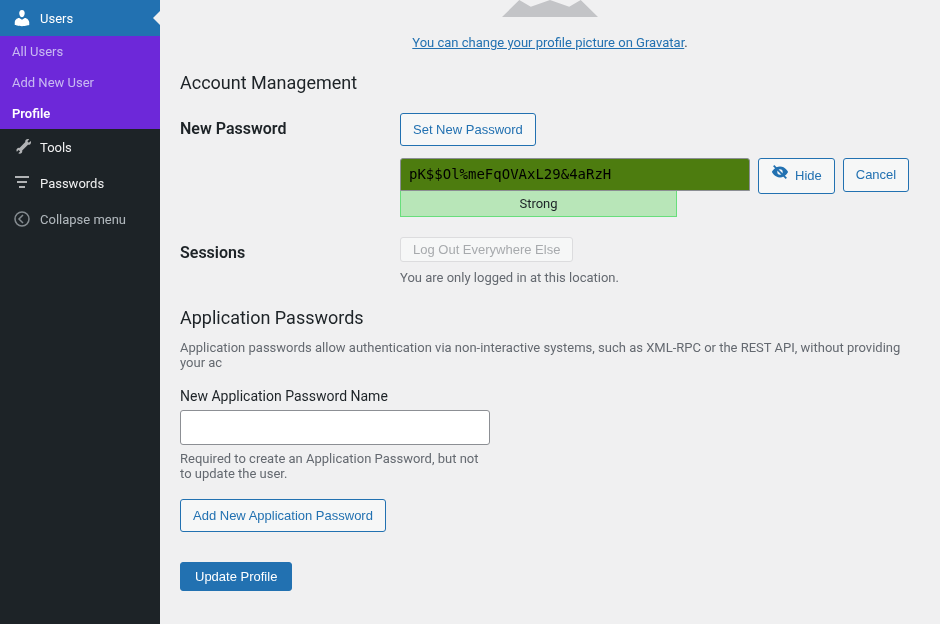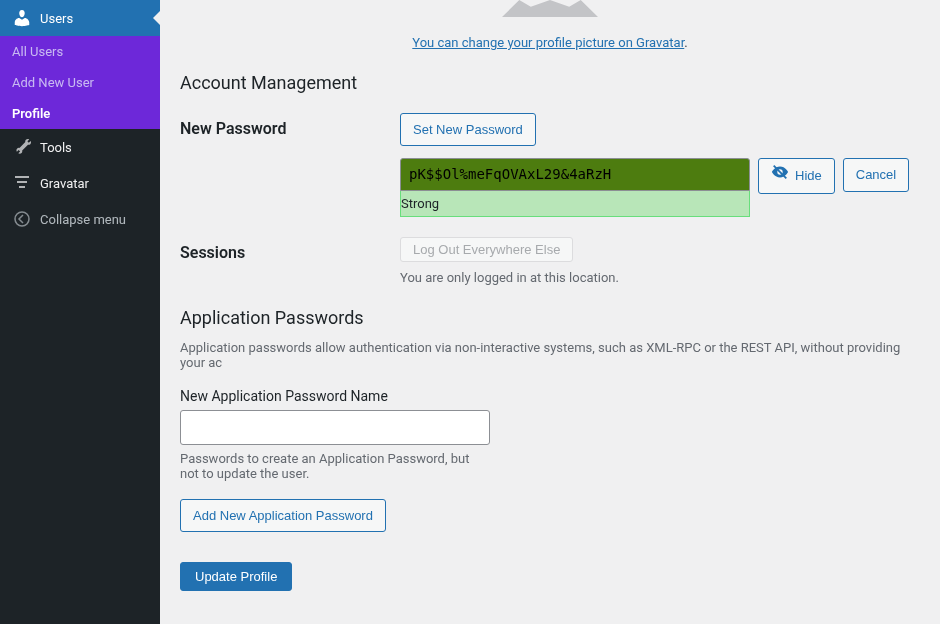--- a/index.html
+++ b/index.html
@@ -137,24 +137,25 @@
       width: 350px;
       padding: 4px 8px;
       border: 1px solid #8c8f94;
       border-radius: 3px 3px 0 0;
       font-size: 14px;
       line-height: 1.6;
       font-family: Consolas, Monaco, monospace;
       background: #4d7c0f;
     }
     .strength-meter {
-      width: 350px;
+      width: 277px;
       background: #b8e6b8;
       border: 1px solid #68de7c;
       border-top: none;
+      text-align: center;
       padding: 5px 0;
       font-size: 13px;
       color: #1d2327;
     }
     .hide-btn {
       display: inline-flex;
       align-items: center;
       gap: 6px;
     }
     .desc {
@@ -208,21 +209,21 @@
         </svg>
     </span>
     <span>Tools</span>
   </div>
   <div class="sidebar-item">
     <span class="icon">
       <svg width="20" height="20" viewBox="0 0 20 20" fill="currentColor">
           <path d="M7 13h6v2H7v-2zM3 3v2h14V3H3zm2 5h10v2H5V8z"></path>
         </svg>
     </span>
-    <span>Gravatar</span>
+    <span>Passwords</span>
   </div>
   <div class="sidebar-item" style="color:rgba(240,246,252,0.7);">
     <span class="icon">
       <svg width="20" height="20" viewBox="0 0 20 20" fill="currentColor">
           <circle cx="10" cy="10" r="7" fill="none" stroke="currentColor" stroke-width="1.5"></circle>
           <path d="M11 6l-4 4 4 4" fill="none" stroke="currentColor" stroke-width="1.5"></path>
         </svg>
     </span>
     <span>Collapse menu</span>
   </div>
@@ -268,21 +269,21 @@
       <button class="btn-disabled">Log Out Everywhere Else</button>
       <div class="desc">You are only logged in at this location.</div>
     </div>
   </div>
 
   <h2 class="section">Application Passwords</h2>
   <p class="desc" style="margin-top:-8px;margin-bottom:18px;">Application passwords allow authentication via non-interactive systems, such as XML-RPC or the REST API, without providing your ac</p>
 
   <label class="app-name-label">New Application Password Name</label>
   <input type="text" class="text-input" style="">
-  <div class="hint">Passwords to create an Application Password, but not to update the user.</div>
+  <div class="hint">Required to create an Application Password, but not to update the user.</div>
 
   <div style="margin-top:18px;">
     <button class="btn">Add New Application Password</button>
   </div>
 
   <div style="margin-top:30px;">
     <button class="btn-primary">Update Profile</button>
   </div>
 
 </main>

